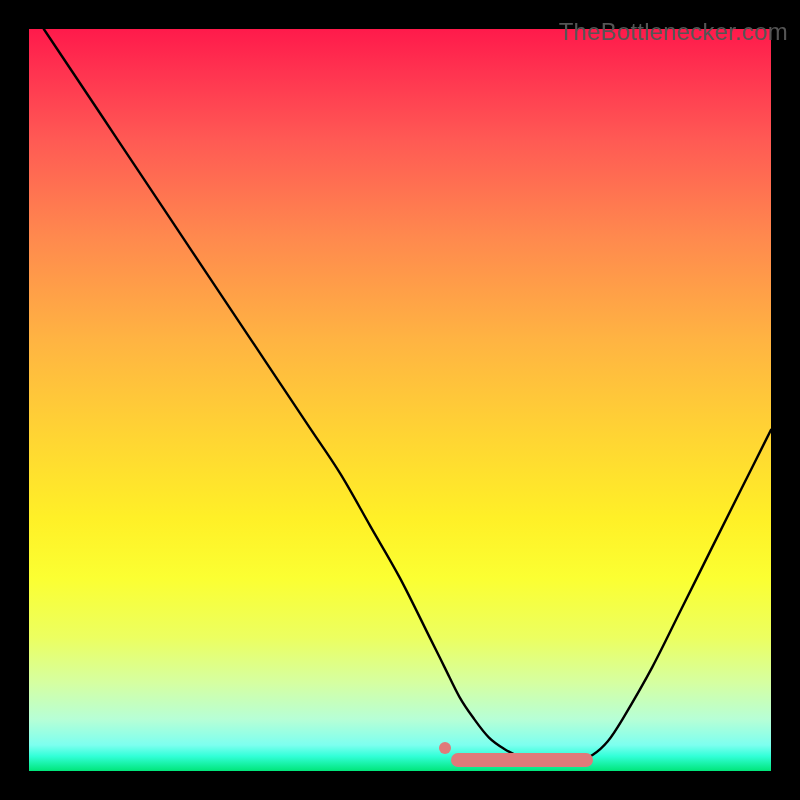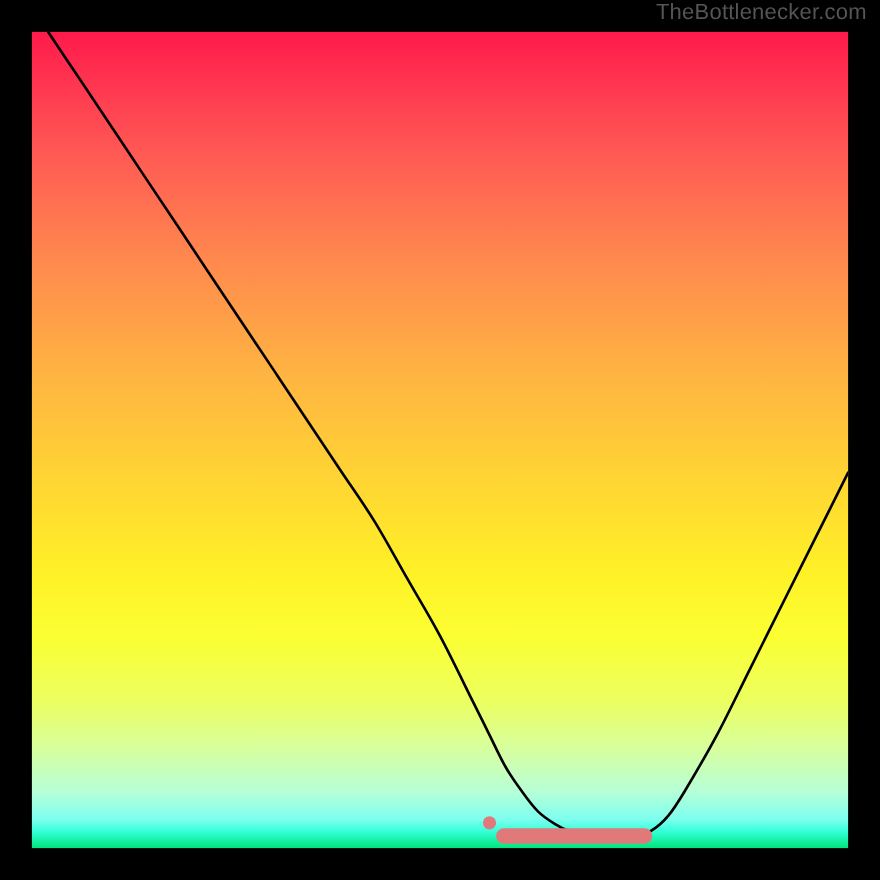--- a/index.html
+++ b/index.html
@@ -4,24 +4,24 @@
 <style>
   * { margin: 0; padding: 0; box-sizing: border-box; }
   html, body { width: 800px; height: 800px; overflow: hidden; }
   body {
     background: #000;
     font-family: Arial, Helvetica, sans-serif;
     position: relative;
   }
   .attribution {
     position: absolute;
-    top: 0;
+    top: 18px;
     right: 12px;
     color: #555;
-    font-size: 20px;
+    font-size: 24px;
     font-weight: 500;
     letter-spacing: 0.2px;
     z-index: 10;
   }
   .plot-outer {
     position: absolute;
     left: 29px;
     top: 29px;
     width: 742px;
     height: 742px;

